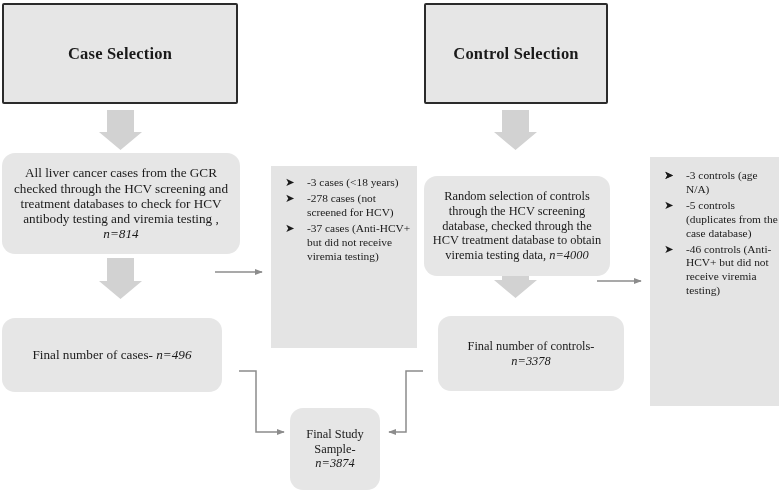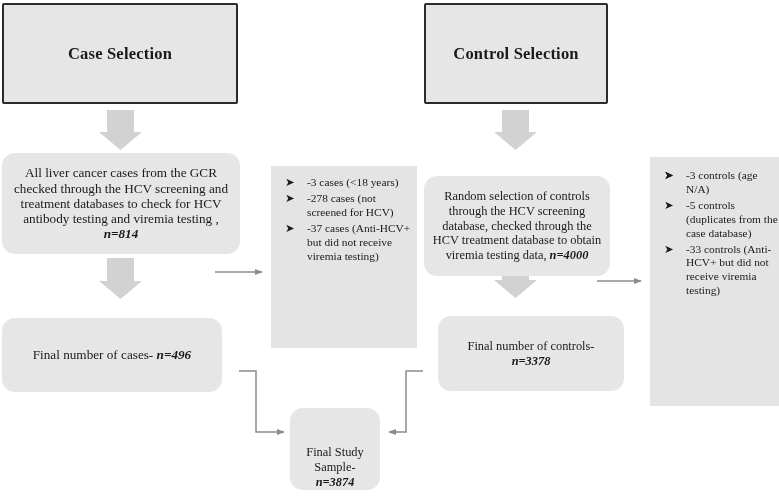--- a/index.html
+++ b/index.html
@@ -76,21 +76,21 @@
   }
   .excl-list li .bullet {
     position: absolute;
     left: 8px;
     top: -1px;
     font-size: 11.5px;
     font-weight: bold;
     font-family: "DejaVu Sans", sans-serif;
   }
 
-  .b { font-weight: bold; font-style: italic; }
+  .b { font-weight: normal; font-style: italic; }
 
   
   .connector {
     position: absolute;
     left: 0;
     top: 0;
     width: 779px;
     height: 496px;
     pointer-events: none;
   }
@@ -184,22 +184,22 @@
       <li>
         <span class="bullet">➤</span>
         <span>-3 controls (age N/A)</span>
       </li>
       <li>
         <span class="bullet">➤</span>
         <span>-5 controls (duplicates from the case database)</span>
       </li>
       <li>
         <span class="bullet">➤</span>
-        <span>-33 controls (Anti-HCV+ but did not receive viremia testing)</span>
+        <span>-46 controls (Anti-HCV+ but did not receive viremia testing)</span>
       </li>
     </ul>
   </div>
 
-  <div class="node soft-node small" style="left:290px; top:408px; width:90px; height:82px; font-size:12.4px;align-items:flex-end;">
+  <div class="node soft-node small" style="left:290px; top:408px; width:90px; height:82px; font-size:12.4px;">
     <span class="txt"><span>Final Study Sample-</span><br><span class="b">n=3874</span></span>
   </div>
 
 </div>
 
 </body></html>

